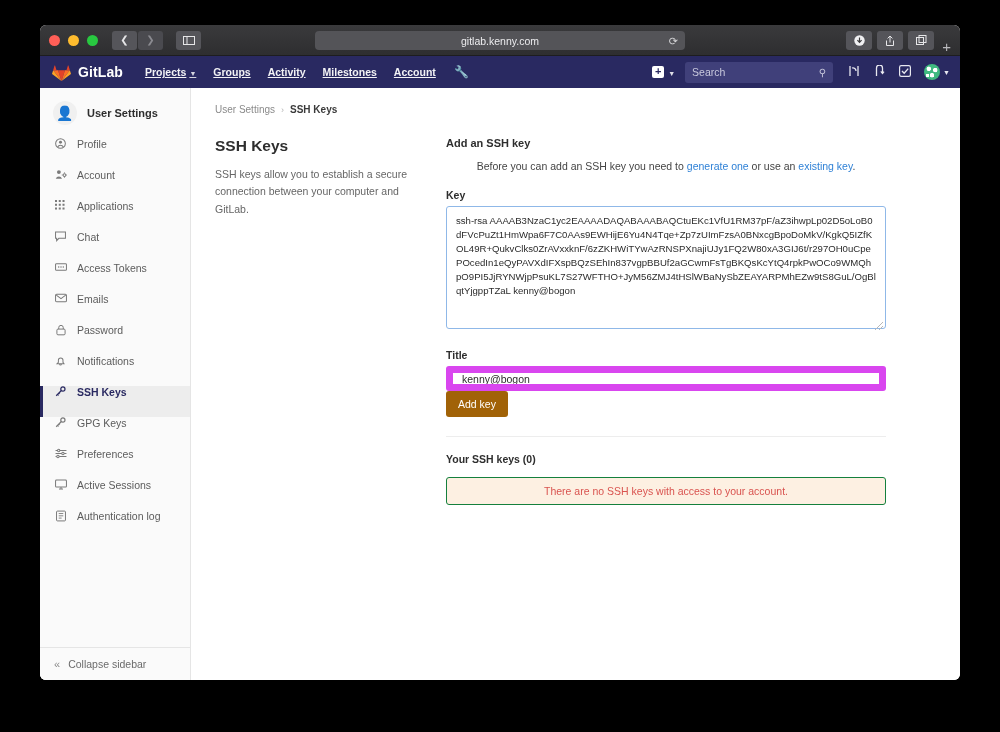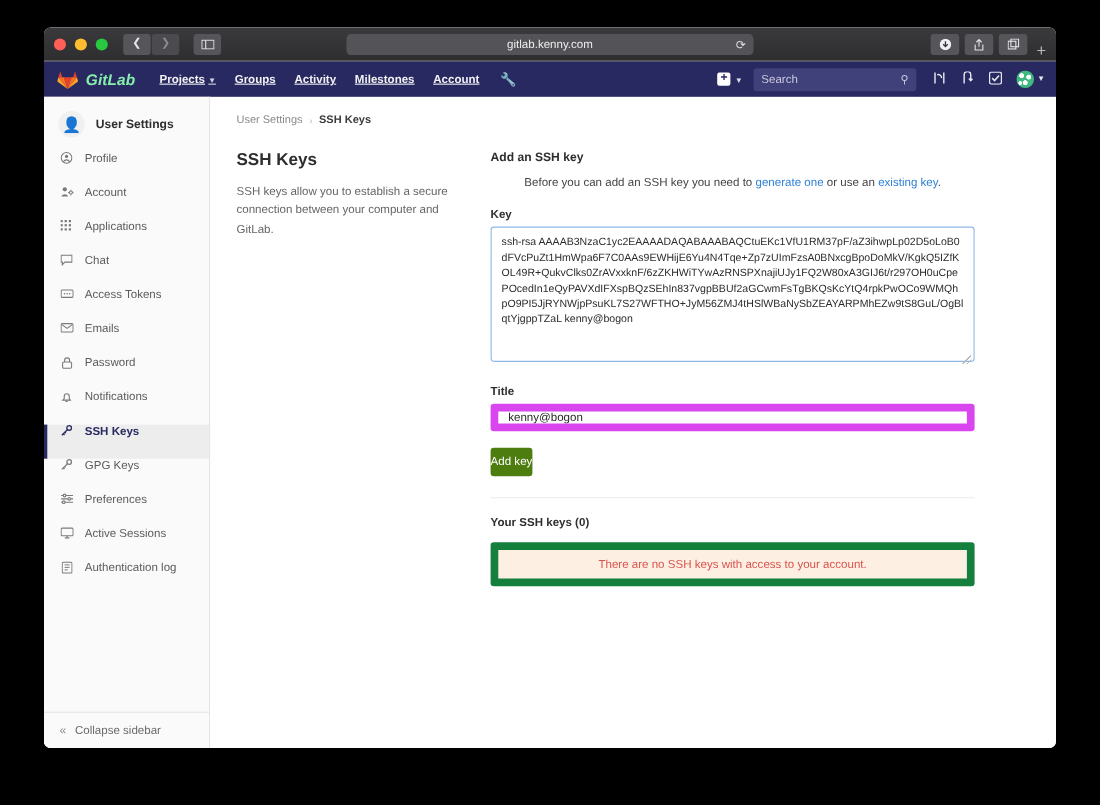--- a/index.html
+++ b/index.html
@@ -77,21 +77,21 @@
   
   #gl-navbar {
     height: 32px;
     background: #292961;
     display: flex; align-items: center;
     padding: 0 12px;
     position: relative;
   }
   #gl-logo-wrap { display: flex; align-items: center; gap: 7px; margin-right: 22px; }
   #gl-logo { width: 19px; height: 19px; display:block; }
-  #gl-brand { color: #86efac; font-size: 14px; font-weight: 600; letter-spacing: .1px; font-style: italic; }
+  #gl-brand { color: #ffffff; font-size: 14px; font-weight: 600; letter-spacing: .1px; }
 
   .nav-link {
     color: #f2f2f5; font-size: 10.5px; font-weight: 600;
     margin-right: 17px; white-space: nowrap;
     display: flex; align-items: center; gap: 3px;
   }
   .caret { font-size: 7px; opacity: .85; position: relative; top: 1px; }
   #wrench-icon { color: #e6e6ec; font-size: 12px; margin-left: 2px; }
 
   #gl-nav-right {
@@ -233,36 +233,35 @@
   #title-input {
     width: 100%; height: 25px;
     border: 7px solid #d946ef; border-radius: 3px;
     padding: 0 9px;
     font-family: "Liberation Sans", sans-serif;
     font-size: 10.5px; color: #2b2b2b;
     outline: none; background: #fff;
   }
 
   #add-key-button {
-    margin-top: 15px;
-    background: #4d7c0f;
+    background: #a16207;
     border: none; border-radius: 3px;
     color: #fff; font-size: 10.5px;
     font-family: "Liberation Sans", sans-serif;
-    padding: 7px 0;
+    padding: 7px 12px;
     cursor: pointer;
   }
 
   #divider { border-top: 1px solid #ededed; margin: 19px 0 16px 0; }
 
   #keys-heading { font-size: 10.5px; font-weight: 700; color: #2e2e2e; margin-bottom: 12px; }
 
   #empty-alert {
     background: #fdf0e2;
-    border: 7px solid #15803d;
+    border: 1px solid #15803d;
     border-radius: 3px;
     color: #d9534f;
     font-size: 10.5px;
     text-align: center;
     padding: 7px 10px;
   }
 </style>
 </head>
 <body>
 

